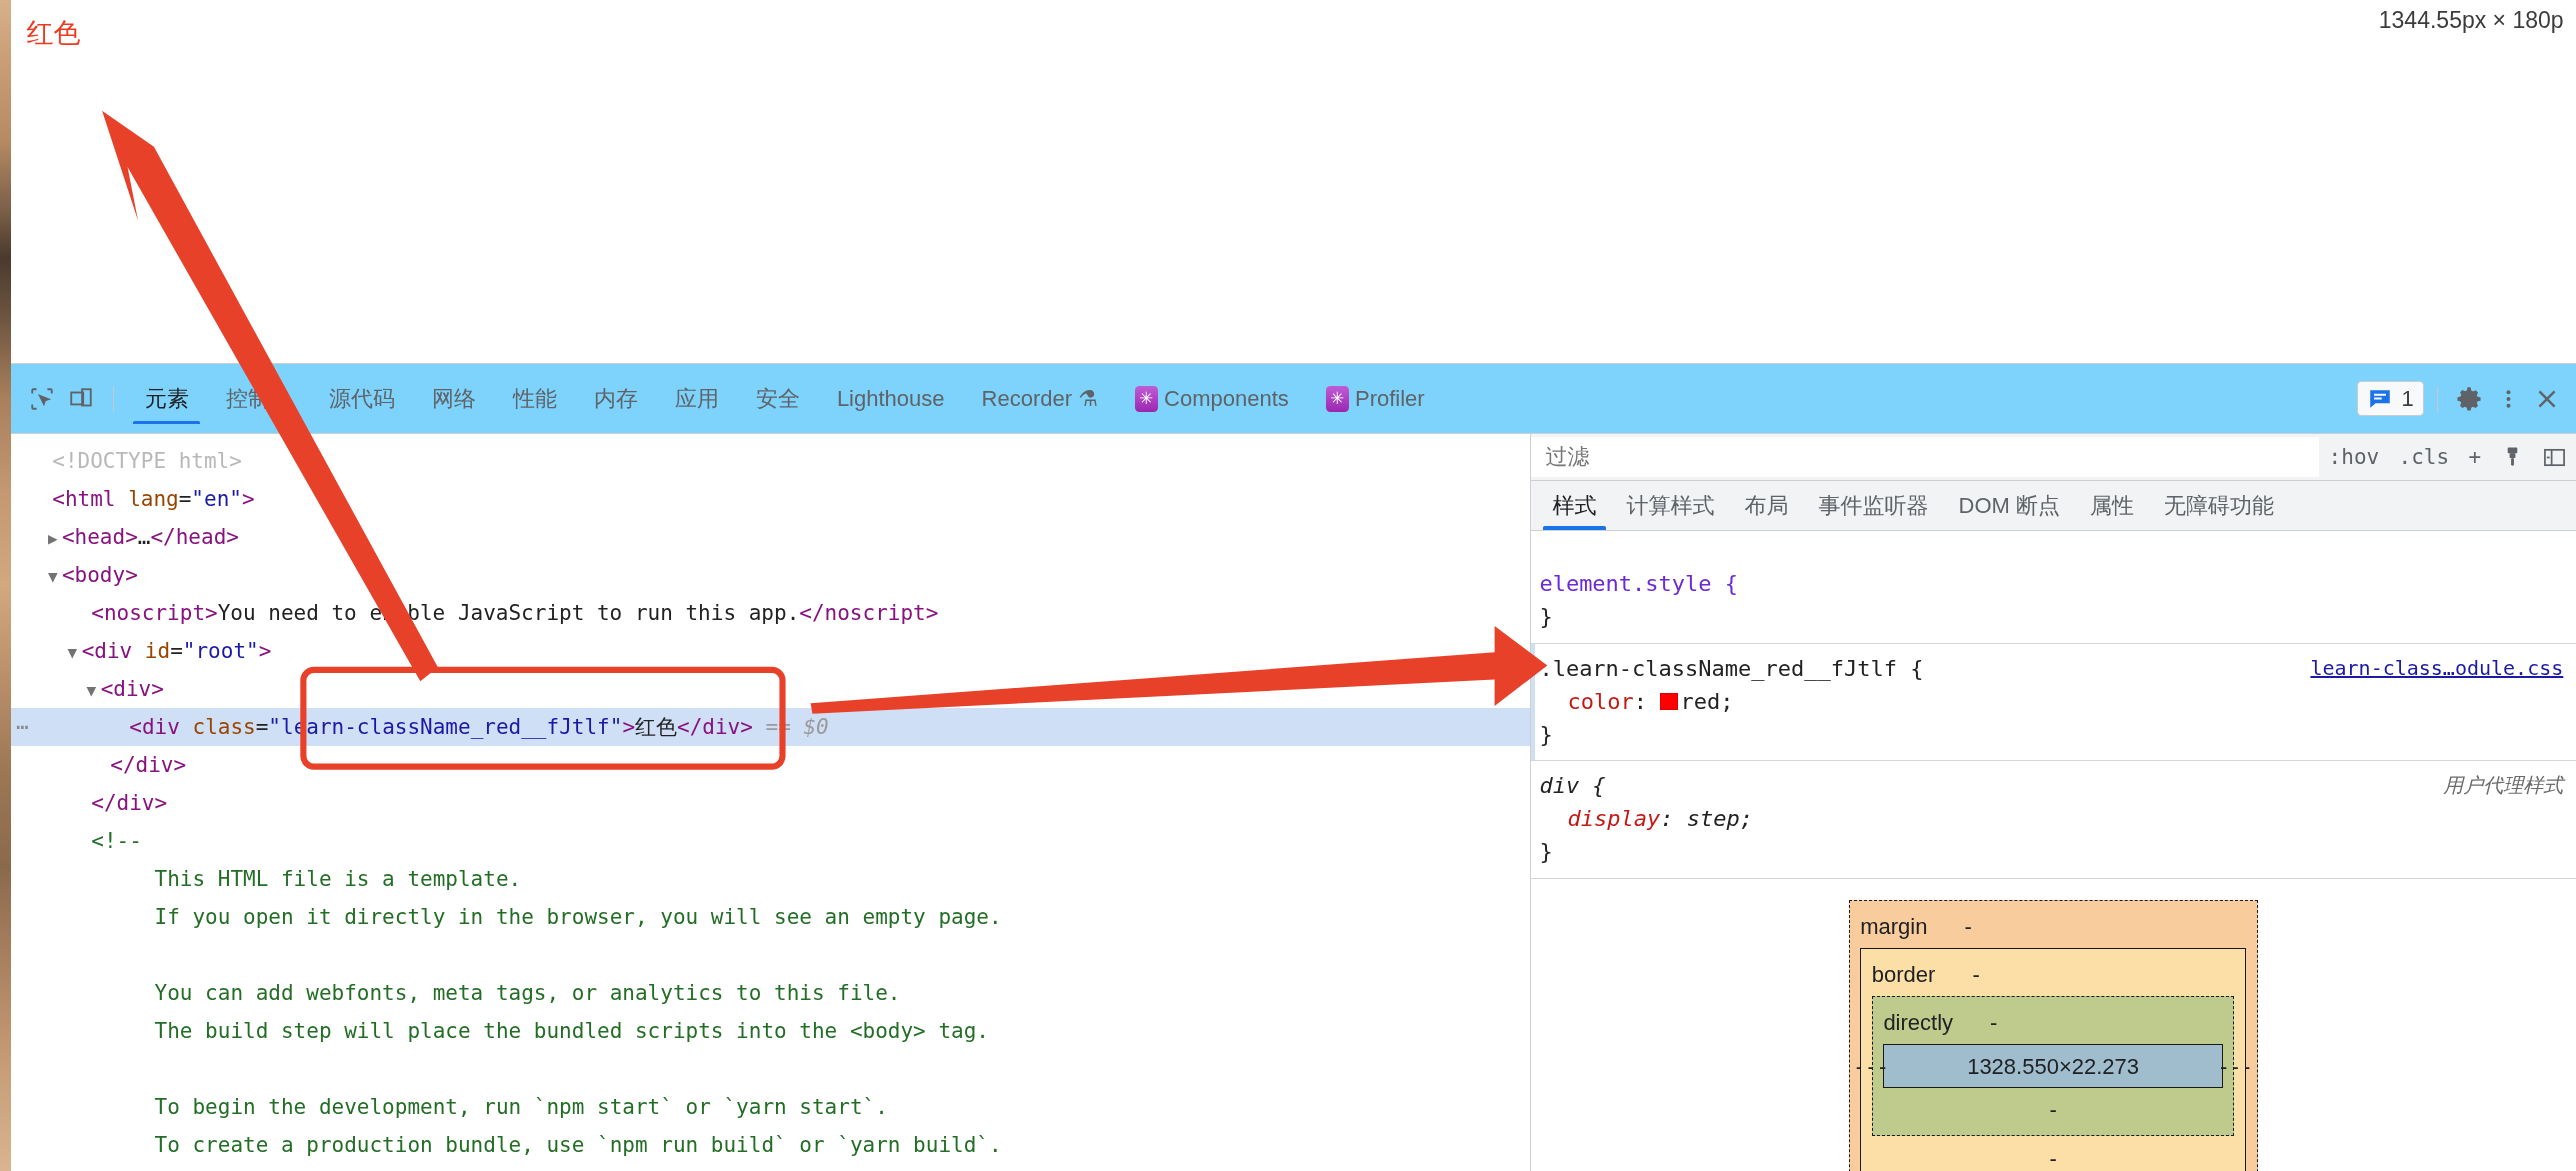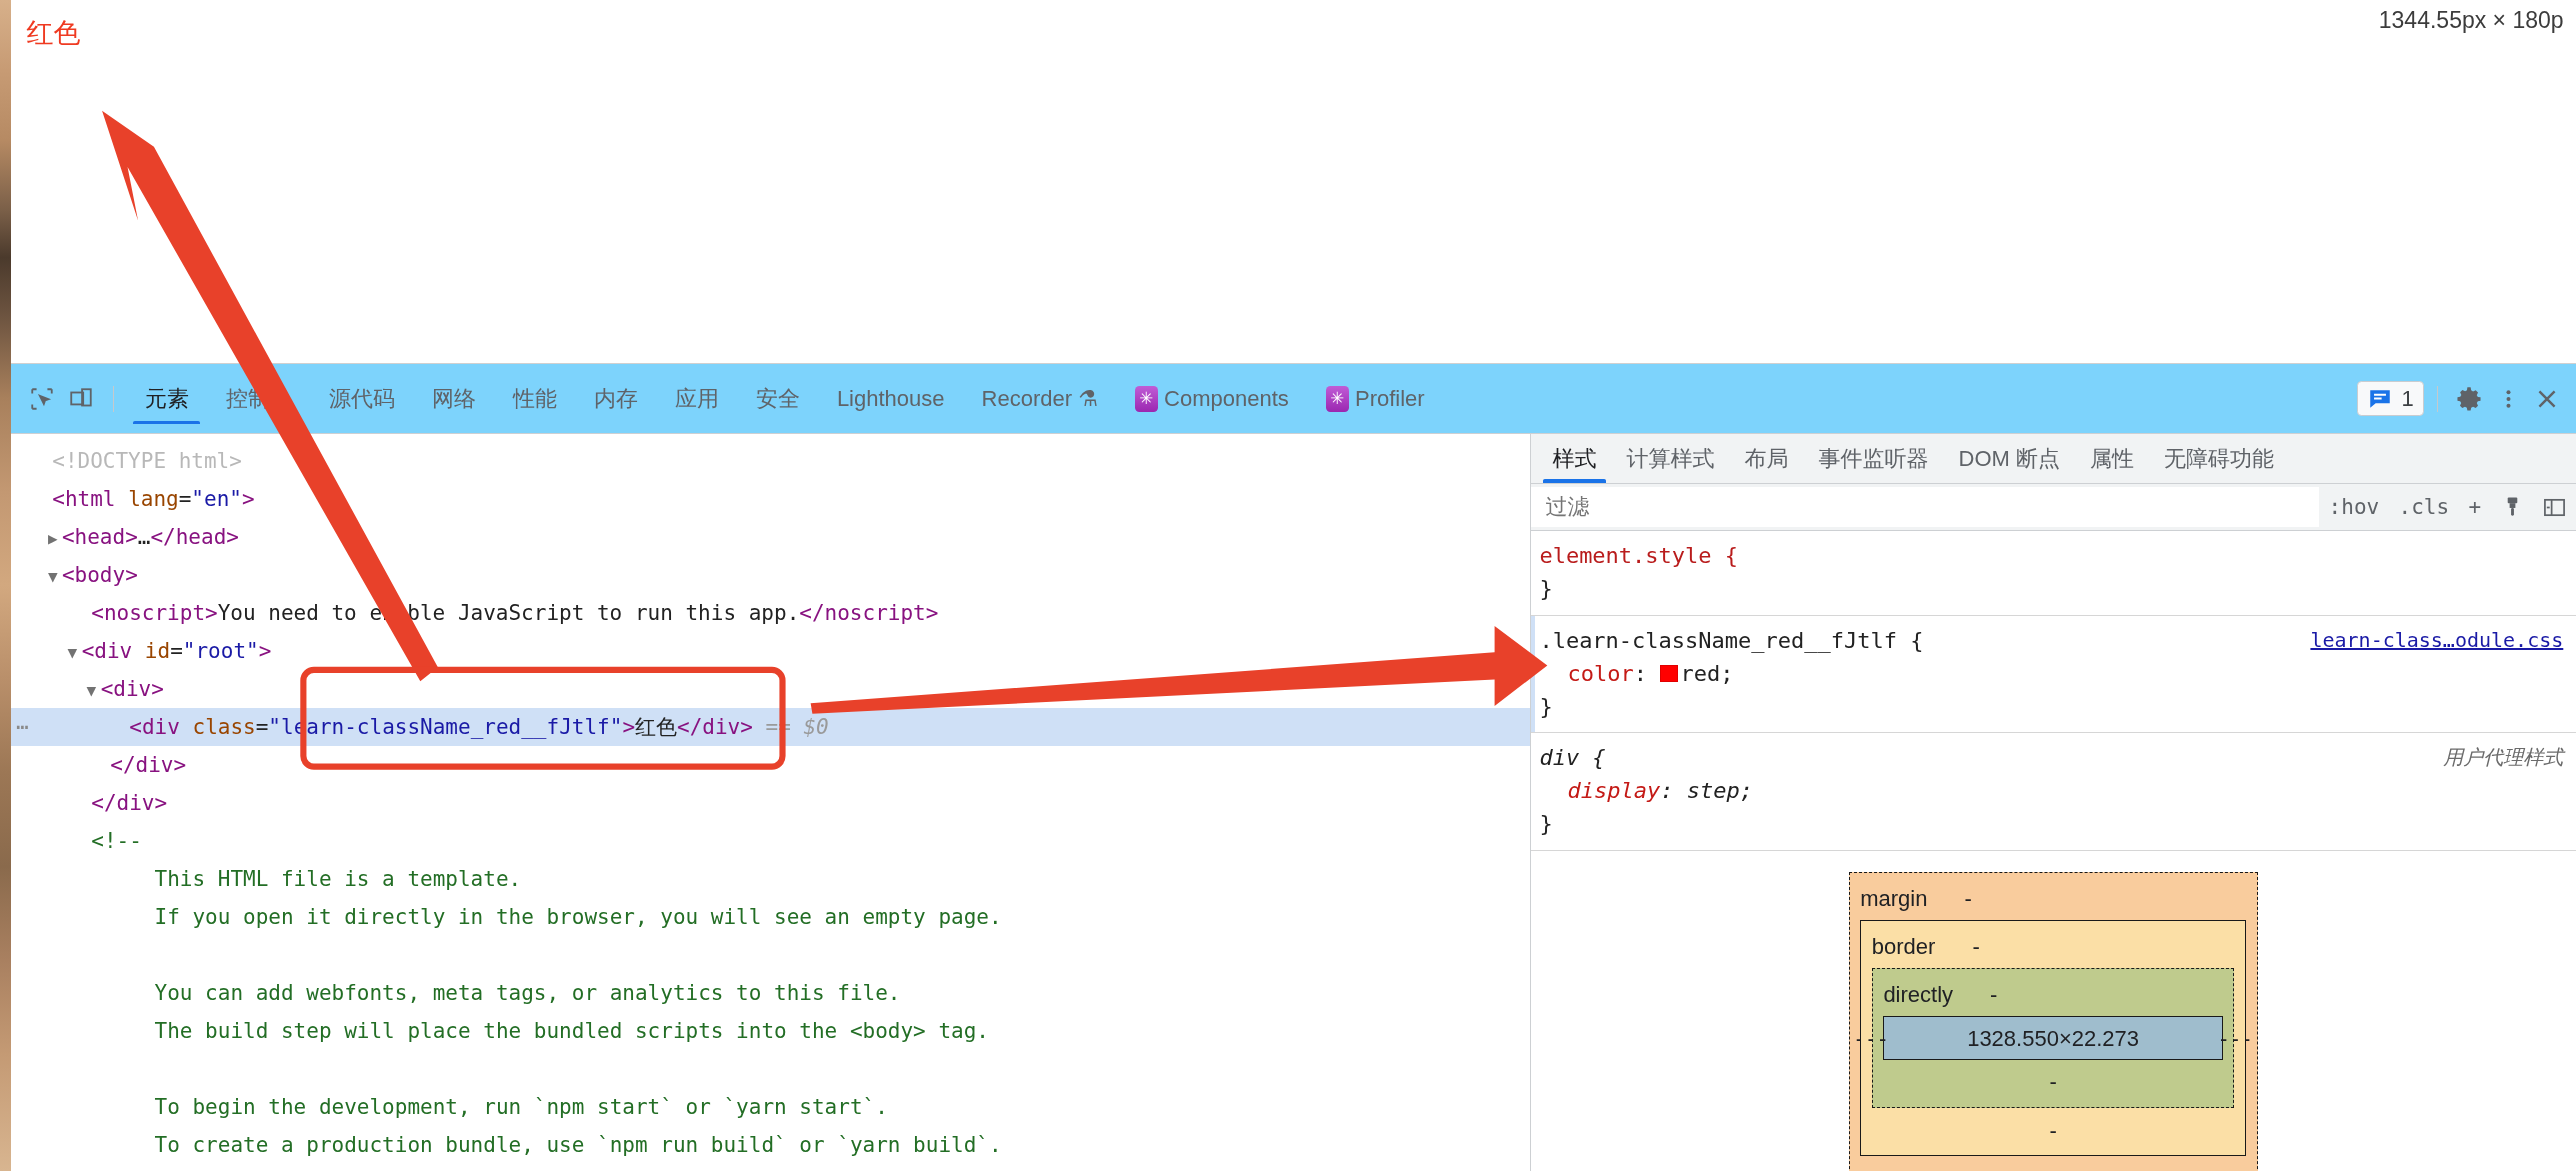--- a/index.html
+++ b/index.html
@@ -147,21 +147,21 @@
   }
 
   
   #css-rules{
     font-family:"DejaVu Sans Mono","Liberation Mono",monospace;
     font-size:22px; line-height:33px;
   }
   .rule{ border-bottom:0.9px solid #d6d6d6; padding:8px 0 9.7px 0; position:relative; }
   .rule-head{ display:flex; justify-content:space-between; padding:0 12.3px 0 8.8px; }
   .sel-text{ color:#222; }
-  .sel-text.grey{ color:#b91c1c; }
+  .sel-text.grey{ color:#6d28d9;margin-top:28px; }
   .sel-text.ua{ font-style:italic; color:#222; }
   .origin{ font-size:20px; color:#1a1aa6; text-decoration:underline; white-space:nowrap; }
   .origin.ua{ color:#6b6b6b; font-style:italic; text-decoration:none;
               font-family:"Liberation Sans",sans-serif; }
   .decl{ padding-left:37px; }
   .prop{ color:#c41a16; }
   .prop.ua{ color:#c41a16; font-style:italic; }
   .pval{ color:#222; }
   .pval.ua{ color:#222; font-style:italic; }
   .swatch{
@@ -303,44 +303,20 @@
   </div>
 
   <div id="dt-body">
 
     <div id="dom-pane">
       <div id="dom-tree"><div class="dline"><span style="display:inline-block;width:0px"></span><span class="tw">&nbsp;&nbsp;</span><span class="doctype">&lt;!DOCTYPE html&gt;</span></div><div class="dline"><span style="display:inline-block;width:0px"></span><span class="tw">&nbsp;&nbsp;</span><span class="tag">&lt;html</span> <span class="attr">lang</span>=<span class="val">"en"</span><span class="tag">&gt;</span></div><div class="dline"><span style="display:inline-block;width:19.3px"></span><span class="tw">▶</span><span class="tag">&lt;head&gt;</span><span class="txt">…</span><span class="tag">&lt;/head&gt;</span></div><div class="dline"><span style="display:inline-block;width:19.3px"></span><span class="tw">▼</span><span class="tag">&lt;body&gt;</span></div><div class="dline"><span style="display:inline-block;width:39px"></span><span class="tw">&nbsp;&nbsp;</span><span class="tag">&lt;noscript&gt;</span><span class="txt">You need to enable JavaScript to run this app.</span><span class="tag">&lt;/noscript&gt;</span></div><div class="dline"><span style="display:inline-block;width:39px"></span><span class="tw">▼</span><span class="tag">&lt;div</span> <span class="attr">id</span>=<span class="val">"root"</span><span class="tag">&gt;</span></div><div class="dline"><span style="display:inline-block;width:58px"></span><span class="tw">▼</span><span class="tag">&lt;div&gt;</span></div><div class="dline sel"><span class="dots">⋯</span><span style="display:inline-block;width:77px"></span><span class="tw">&nbsp;&nbsp;</span><span class="tag">&lt;div</span> <span class="attr">class</span>=<span class="val">"learn-className_red__fJtlf"</span><span class="tag">&gt;</span><span class="txt">红色</span><span class="tag">&lt;/div&gt;</span> <span class="eqsel">== $0</span></div><div class="dline"><span style="display:inline-block;width:58px"></span><span class="tw">&nbsp;&nbsp;</span><span class="tag">&lt;/div&gt;</span></div><div class="dline"><span style="display:inline-block;width:39px"></span><span class="tw">&nbsp;&nbsp;</span><span class="tag">&lt;/div&gt;</span></div><div class="dline"><span style="display:inline-block;width:39px"></span><span class="tw">&nbsp;&nbsp;</span><span class="comment">&lt;!--</span></div><div class="dline"><span style="display:inline-block;width:77px"></span><span class="tw">&nbsp;&nbsp;</span><span class="comment">  This HTML file is a template.</span></div><div class="dline"><span style="display:inline-block;width:77px"></span><span class="tw">&nbsp;&nbsp;</span><span class="comment">  If you open it directly in the browser, you will see an empty page.</span></div><div class="dline"><span style="display:inline-block;width:77px"></span><span class="tw">&nbsp;&nbsp;</span><span class="comment">&nbsp;</span></div><div class="dline"><span style="display:inline-block;width:77px"></span><span class="tw">&nbsp;&nbsp;</span><span class="comment">  You can add webfonts, meta tags, or analytics to this file.</span></div><div class="dline"><span style="display:inline-block;width:77px"></span><span class="tw">&nbsp;&nbsp;</span><span class="comment">  The build step will place the bundled scripts into the &lt;body&gt; tag.</span></div><div class="dline"><span style="display:inline-block;width:77px"></span><span class="tw">&nbsp;&nbsp;</span><span class="comment">&nbsp;</span></div><div class="dline"><span style="display:inline-block;width:77px"></span><span class="tw">&nbsp;&nbsp;</span><span class="comment">  To begin the development, run `npm start` or `yarn start`.</span></div><div class="dline"><span style="display:inline-block;width:77px"></span><span class="tw">&nbsp;&nbsp;</span><span class="comment">  To create a production bundle, use `npm run build` or `yarn build`.</span></div><div class="dline"><span style="display:inline-block;width:58px"></span><span class="tw">&nbsp;&nbsp;</span><span class="comment">--&gt;</span></div></div>
     </div>
 
     <div id="styles-pane">
 
-      <div id="st-tabs">
-        <div class="st-tab active">
-            <span>样式</span>
-          </div>
-        <div class="st-tab">
-            <span>计算样式</span>
-          </div>
-        <div class="st-tab">
-            <span>布局</span>
-          </div>
-        <div class="st-tab">
-            <span>事件监听器</span>
-          </div>
-        <div class="st-tab">
-            <span>DOM 断点</span>
-          </div>
-        <div class="st-tab">
-            <span>属性</span>
-          </div>
-        <div class="st-tab">
-            <span>无障碍功能</span>
-          </div>
-      </div>
-
       <div id="st-filterbar">
         <input id="st-filter-input" type="text" placeholder="过滤" style="">
         <div class="fb-btn">
             <span>:hov</span>
           </div>
         <div class="fb-btn">
             <span>.cls</span>
           </div>
         <div class="fb-btn">
             <span>+</span>
@@ -352,20 +328,44 @@
             <rect x="10.5" y="13" width="3" height="8" rx="1.4"></rect>
           </svg>
         </div>
         <div class="fb-btn">
           <svg width="23" height="23" viewBox="0 0 24 24" fill="none" stroke="#5f6368" stroke-width="1.8">
             <rect x="2" y="4" width="20" height="16"></rect>
               <path d="M9 4v16"></path>
               <path d="M7 12l-3 0"></path>
           </svg>
         </div>
+      </div>
+
+      <div id="st-tabs">
+        <div class="st-tab active">
+            <span>样式</span>
+          </div>
+        <div class="st-tab">
+            <span>计算样式</span>
+          </div>
+        <div class="st-tab">
+            <span>布局</span>
+          </div>
+        <div class="st-tab">
+            <span>事件监听器</span>
+          </div>
+        <div class="st-tab">
+            <span>DOM 断点</span>
+          </div>
+        <div class="st-tab">
+            <span>属性</span>
+          </div>
+        <div class="st-tab">
+            <span>无障碍功能</span>
+          </div>
       </div>
 
       <div id="css-rules">
 
         <div class="rule">
           <div class="rule-head">
             <span class="sel-text grey">element.style {</span>
             <span class="origin"></span>
           </div>
           <div class="brace">}</div>

